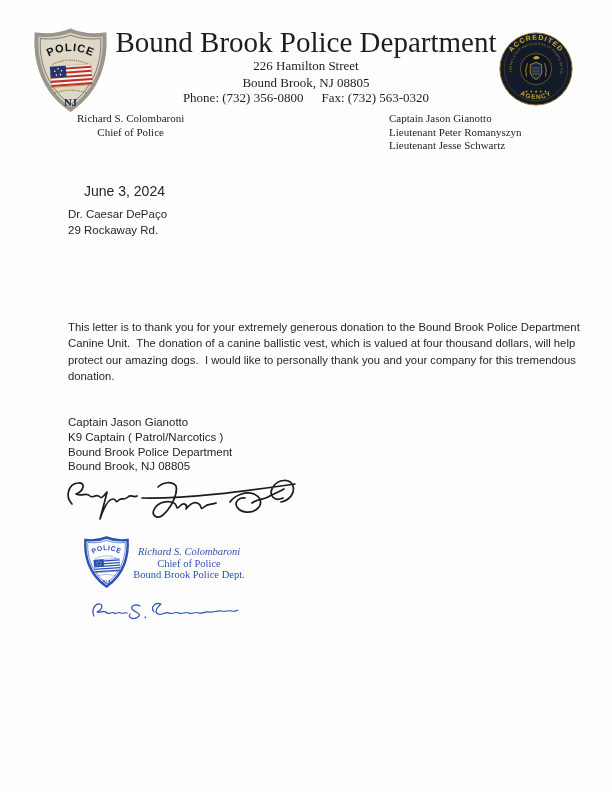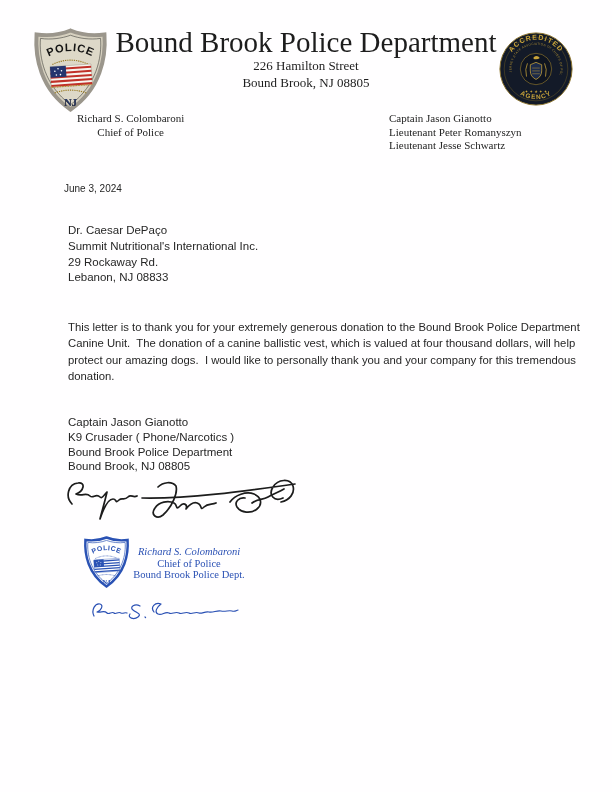--- a/index.html
+++ b/index.html
@@ -13,22 +13,22 @@
   .dept-title{font-family:"Liberation Serif", serif; font-size:29px; font-weight:400; line-height:30px; white-space:nowrap;}
   .addr{font-family:"Liberation Serif", serif; font-size:13px; line-height:15.5px; margin-top:1px;}
   .phoneline{font-family:"Liberation Serif", serif; font-size:13px; line-height:15.5px;}
   .phoneline .gap{display:inline-block; width:18px;}
   .seal{position:absolute; left:498px; top:30px; width:76px; height:78px;}
   .officers-left{position:absolute; left:77px; top:112px; text-align:center;
     font-family:"Liberation Serif", serif; font-size:11px; line-height:13.5px; color:#242424;}
   .officers-right{position:absolute; left:389px; top:112px;
     font-family:"Liberation Serif", serif; font-size:11px; line-height:13.5px; color:#242424;}
   
-  .date{position:absolute; left:64px; top:183px; font-size:10px;}
-  .recipient{position:absolute; left:68px; top:223px; font-size:11.5px; line-height:15.8px;}
+  .date{position:absolute; left:84px; top:183px; font-size:14px;}
+  .recipient{position:absolute; left:68px; top:207px; font-size:11.5px; line-height:15.8px;}
   .body-par{position:absolute; left:68px; top:319px; width:548px; font-size:11.3px;
     line-height:16.4px; white-space:pre-wrap;}
   .sender{position:absolute; left:68px; top:415px; font-size:11.5px; line-height:14.8px;}
   .sig-black{position:absolute; left:62px; top:469px; width:238px; height:54px;}
   
   .patch-bottom{position:absolute; left:82px; top:535px; width:49px; height:54px;}
   .chief-blue{position:absolute; left:131px; top:546px; width:116px; text-align:center;
     font-family:"Liberation Serif", serif; font-size:10.5px; line-height:11.7px; color:#2a50b4;}
   .chief-blue .nm{font-style:italic;}
   .sig-blue{position:absolute; left:88px; top:596px; width:154px; height:27px;}
@@ -67,20 +67,21 @@
       </g>
       <path d="M30,83 Q50,76 70,83" fill="none" stroke="#9a7b24" stroke-width="1.4" stroke-dasharray="1.6 1.2"></path>
       <text x="50" y="99" text-anchor="middle" font-family="Liberation Serif, serif" font-size="13" font-weight="bold" fill="#22346a" stroke="#111" stroke-width="0.3">NJ</text>
     </svg>
   </div>
 
   <div class="header-center">
     <div class="dept-title">Bound Brook Police Department</div>
     <div class="addr">226 Hamilton Street</div>
     <div class="addr">Bound Brook, NJ 08805</div>
+    <div class="phoneline"><span>Phone: (732) 356-0800</span><span class="gap"></span><span>Fax: (732) 563-0320</span></div>
   </div>
 
   <div class="seal">
     <svg viewBox="-40 -40 80 80" width="76" height="78">
       <circle cx="0" cy="0" r="38" fill="#131a28" stroke="#8d742c" stroke-width="1"></circle>
       <circle cx="0" cy="0" r="33.5" fill="none" stroke="#6d5c25" stroke-width="0.5"></circle>
       <defs>
         <path id="sealTop" d="M-30,-7 A30.8,30.8 0 0 1 30,-7"></path>
         <path id="sealBot" d="M-25,19 A31,31 0 0 0 25,19"></path>
         <path id="sealRing" d="M-25,6 A25.7,25.7 0 1 1 25,6"></path>
@@ -112,33 +113,31 @@
   <div class="officers-right">
     <div>Captain Jason Gianotto</div>
     <div>Lieutenant Peter Romanyszyn</div>
     <div>Lieutenant Jesse Schwartz</div>
   </div>
 
   <div class="date">June 3, 2024</div>
 
   <div class="recipient">
     <div>Dr. Caesar DePaço</div>
-    <div>Summit Nutritional's International Inc.</div>
     <div>29 Rockaway Rd.</div>
-    <div>Lebanon, NJ 08833</div>
   </div>
 
   <div class="body-par">This letter is to thank you for your extremely generous donation to the Bound Brook Police Department
 Canine Unit.  The donation of a canine ballistic vest, which is valued at four thousand dollars, will help
 protect our amazing dogs.  I would like to personally thank you and your company for this tremendous
 donation.</div>
 
   <div class="sender">
     <div>Captain Jason Gianotto</div>
-    <div>K9 Crusader ( Phone/Narcotics )</div>
+    <div>K9 Captain ( Patrol/Narcotics )</div>
     <div>Bound Brook Police Department</div>
     <div>Bound Brook, NJ 08805</div>
   </div>
 
   <div class="sig-black" aria-label="Captain Jason Gianotto">
     <svg viewBox="0 0 238 54" width="238" height="54" fill="none" stroke="#1c1c1c" stroke-width="1.7" stroke-linecap="round" stroke-linejoin="round">
       <path d="M10,35 C3,28 6,15 16,14 C24,13 22,22 14,25 C20,28 24,23 28,27 C31,30 34,24 38,28 C40,30 42,26 45,23 C43,32 40,42 38,50 C42,38 46,30 51,30 C55,30 53,35 57,31 C60,28 62,32 66,28 C69,25 71,29 75,27"></path>
       <path d="M96,18 C101,13 110,12 114,17 C116,24 110,38 101,46 C95,51 88,46 93,39 C97,33 106,31 112,34 C116,36 113,42 118,37 C121,33 126,35 124,40 C128,35 133,32 137,35 C140,37 138,42 142,38 C146,34 150,36 154,34"></path>
       <path d="M168,33 C173,26 184,22 192,25 C199,28 201,35 195,40 C189,45 179,44 175,38 C172,33 177,28 183,29 M190,34 C195,30 201,31 206,28 C211,25 217,23 222,20"></path>
       <path d="M221,29 C212,33 206,26 211,18 C216,10 228,9 231,17 C233,24 228,31 219,33 M233,15 C190,21 130,30 80,29"></path>

